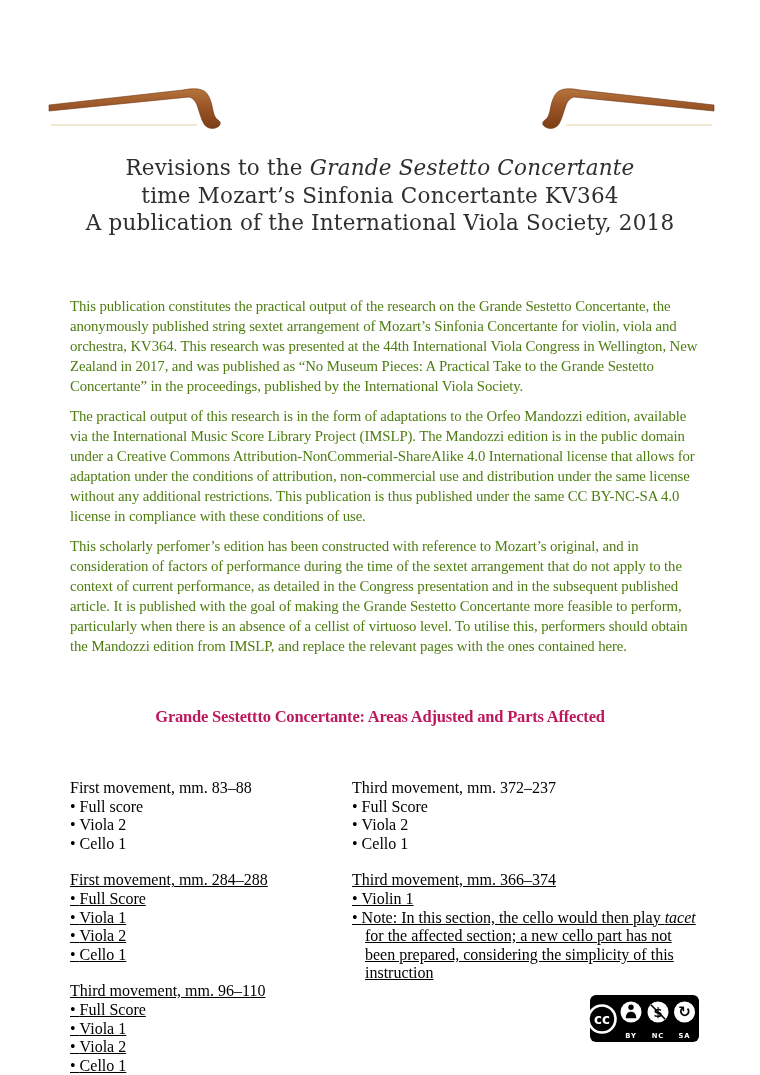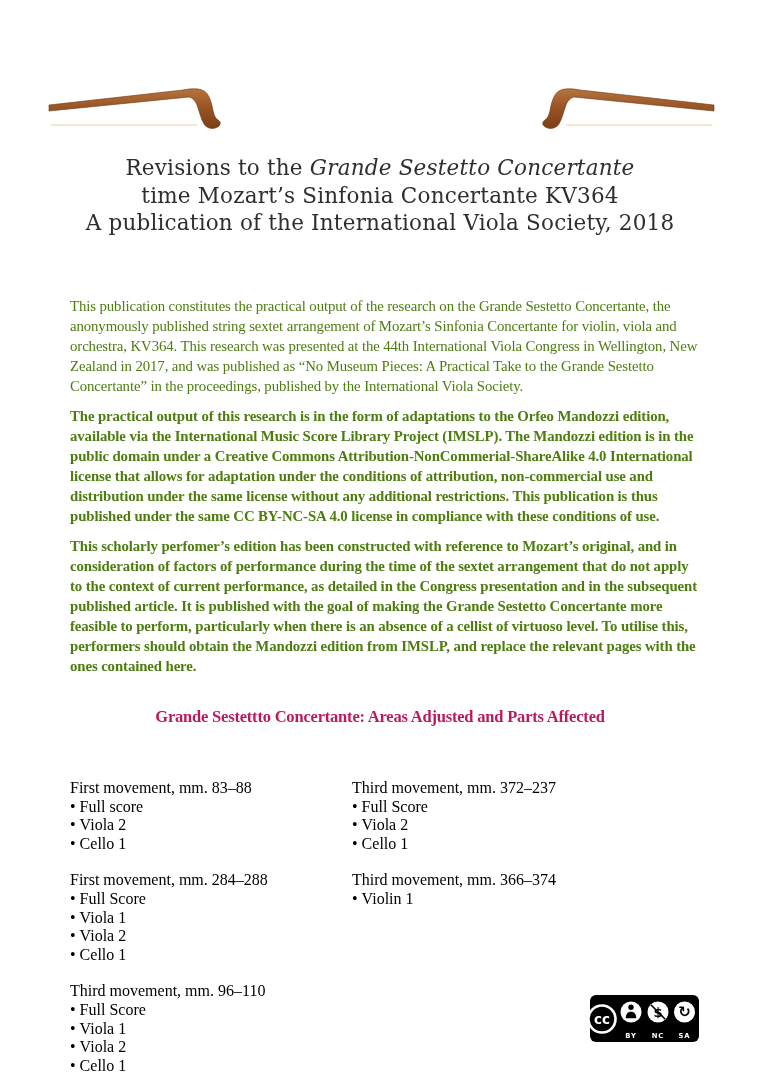--- a/index.html
+++ b/index.html
@@ -21,33 +21,33 @@
   }
   .title-block .it { font-style:italic; }
 
   
   .intro {
     position:absolute; top:269px; left:70px; width:630px;
     font-size:14.8px; line-height:20px; letter-spacing:-0.1px; color:#4d7c0f;
     text-align:left;
   }
   .intro p { margin:0; }
-  .intro p + p { margin-top:10px;font-weight:bold; }
+  .intro p + p { margin-top:10px; }
 
   
   .section-heading {
     position:absolute; top:680px; left:0; width:760px; text-align:center;
     font-size:16.5px; font-weight:bold; color:#be185d; letter-spacing:-0.2px;
   }
 
   
   .col { position:absolute; top:752px; font-size:16px; line-height:18.6px; color:#000000; }
   .col-left  { left:70px;  width:272px; }
   .col-right { left:352px; width:350px; }
-  .group + .group { margin-top:18px; }
+  .group + .group { margin-top:18px;text-decoration:underline; }
   .group-header { margin:0; }
   .group ul { margin:0; padding:0; list-style:none; }
   .group li { padding-left:13px; text-indent:-13px; }
   .group li::before { content:"\2022\00a0"; }
   .group .it { font-style:italic; }
 
   
   .cc-badge { position:absolute; left:586px; top:966px; width:116px; height:52px; }
 
   
@@ -142,20 +142,21 @@
       <ul>
         <li>Full Score</li>
         <li>Viola 2</li>
         <li>Cello 1</li>
       </ul>
     </div>
     <div class="group">
       <p class="group-header">Third movement, mm. 366–374</p>
       <ul>
         <li>Violin 1</li>
+        <li><span>Note: In this section, the cello would then play </span><span class="it">tacet</span><span> for the affected section; a new cello part has not been prepared, considering the simplicity of this instruction</span></li>
       </ul>
     </div>
   </div>
 
   <svg class="cc-badge" viewBox="0 0 116 52">
     <rect x="4" y="2" width="109" height="47" rx="6" fill="#000000"></rect>
     <circle cx="16" cy="26" r="13.5" fill="#000000" stroke="#ffffff" stroke-width="2.6"></circle>
     <text x="16" y="31" text-anchor="middle" font-family="DejaVu Sans, sans-serif" font-size="13.5" font-weight="bold" fill="#ffffff">cc</text>
 
     <circle cx="45" cy="19" r="10.5" fill="#ffffff"></circle>

